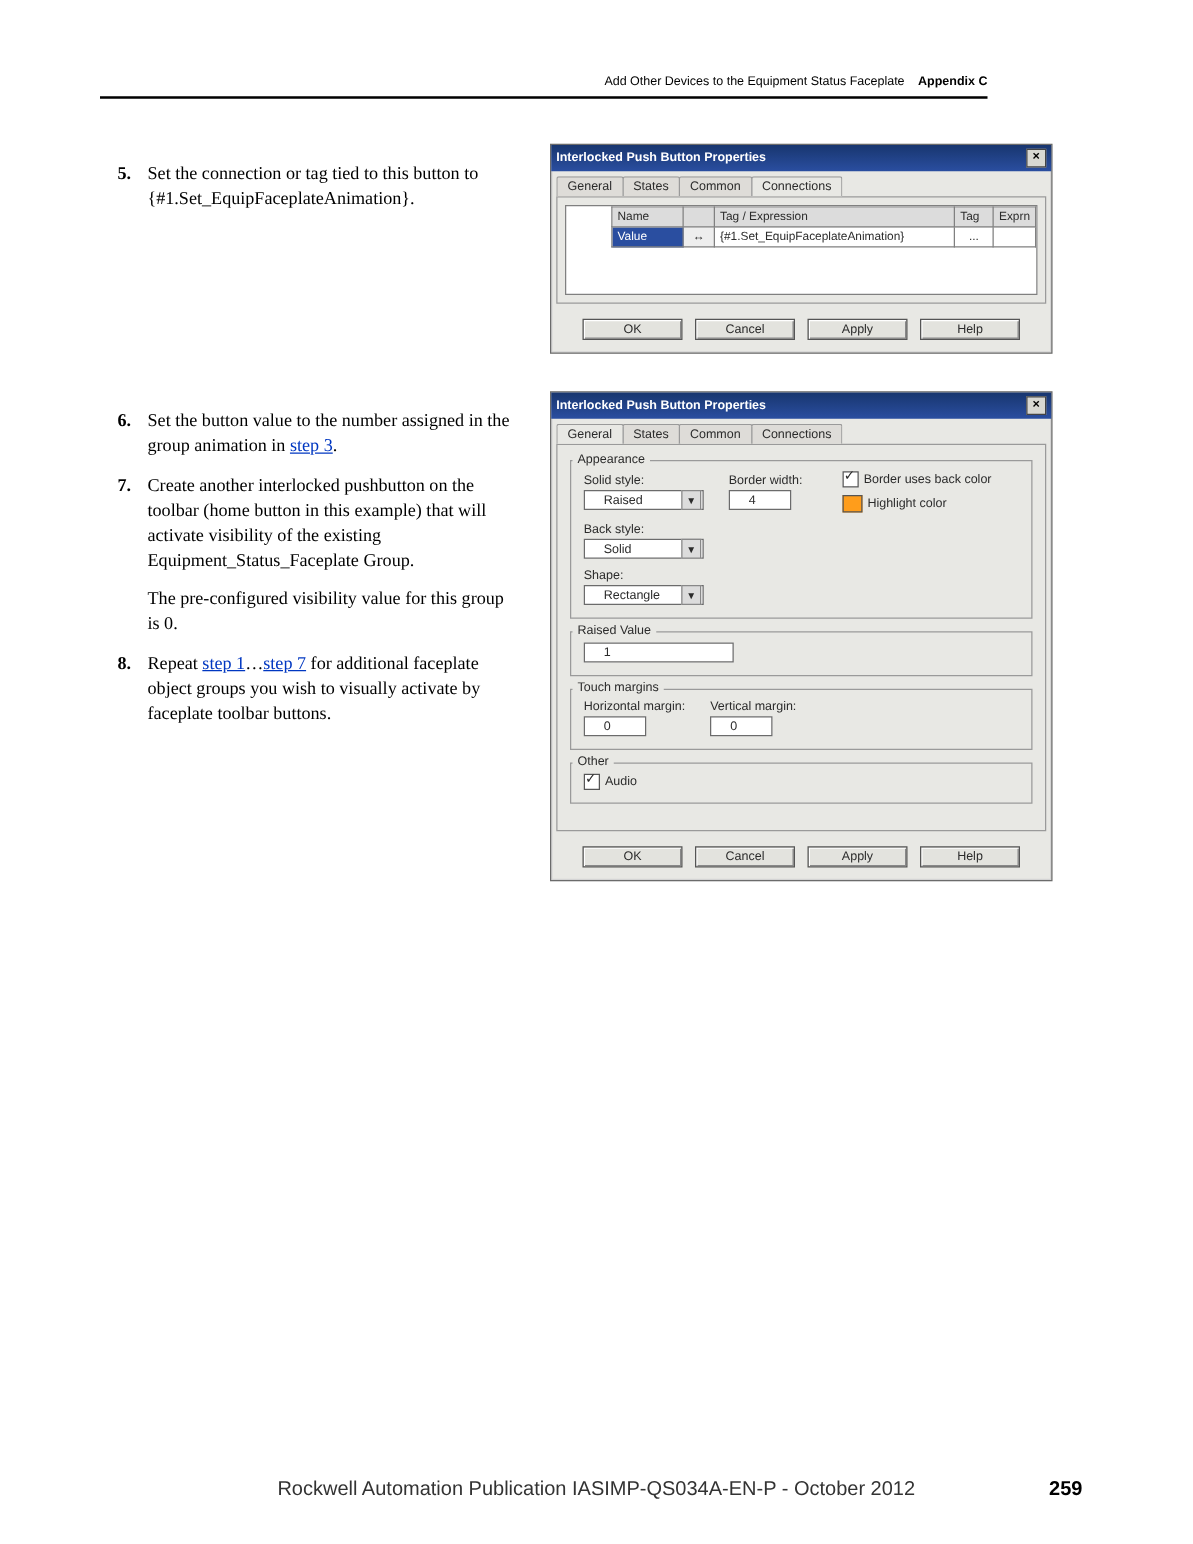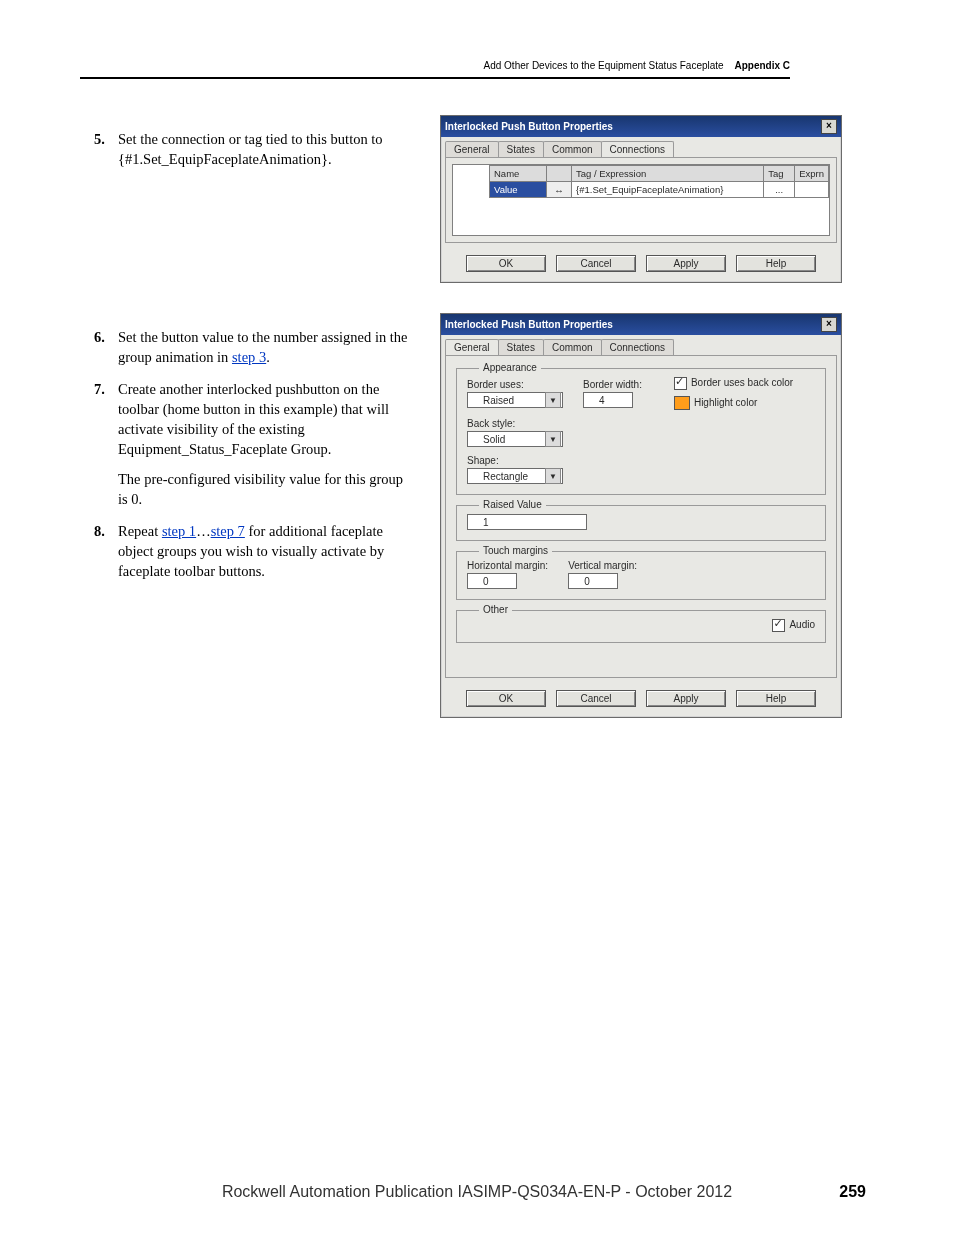--- a/index.html
+++ b/index.html
@@ -161,21 +161,21 @@
   
   .fieldset {
     border: 1px solid #9a9a9a;
     margin: 4px 0 10px 0;
     padding: 8px 10px 10px 10px;
     position: relative;
   }
   .fieldset > .legend {
     position: absolute;
     top: -7px;
-    left: 22px;
+    left: 1px;
     background: #e8e8e4;
     padding: 0 4px;
     font-size: 10px;
   }
   .formrow { display: flex; align-items: center; gap: 20px; margin-bottom: 8px; flex-wrap: wrap; }
   .formcol { display: flex; flex-direction: column; gap: 2px; }
   .formcol > label { font-size: 10px; }
   .dropdown, .txt {
     border: 1px solid #6b6b6b;
     background: #fff;
@@ -326,21 +326,21 @@
           <div class="tab inactive"><span>Common</span></div>
           <div class="tab inactive"><span>Connections</span></div>
         </div>
         <div class="tabbody" style="padding:8px 10px 4px 10px;">
 
           <div class="fieldset">
             <span class="legend">Appearance</span>
 
             <div class="formrow">
               <div class="formcol">
-                <label>Border uses:</label>
+                <label>Solid style:</label>
                 <div class="dropdown">
                   <span>Raised</span>
                   <span class="dd-arrow">▼</span>
                 </div>
               </div>
               <div class="formcol">
                 <label>Border width:</label>
                 <div class="txt small">
                     <span>4</span>
                   </div>
@@ -394,21 +394,21 @@
               </div>
               <div class="formcol">
                 <label>Vertical margin:</label>
                 <div class="txt small">
                     <span>0</span>
                   </div>
               </div>
             </div>
           </div>
 
-          <div class="fieldset" style="margin-bottom:30px;text-align:right;">
+          <div class="fieldset" style="margin-bottom:17px;">
             <span class="legend">Other</span>
             <div>
               <span class="chk checked"></span><span>Audio</span>
             </div>
           </div>
 
         </div>
         <div class="buttonrow">
           <div class="btn"><span>OK</span></div>
           <div class="btn"><span>Cancel</span></div>

